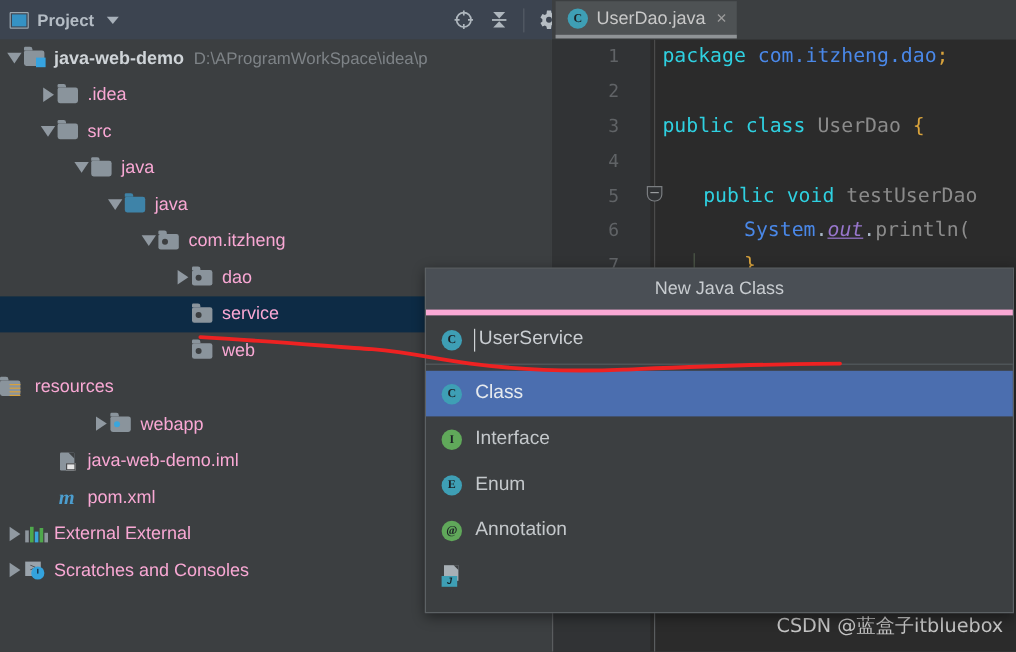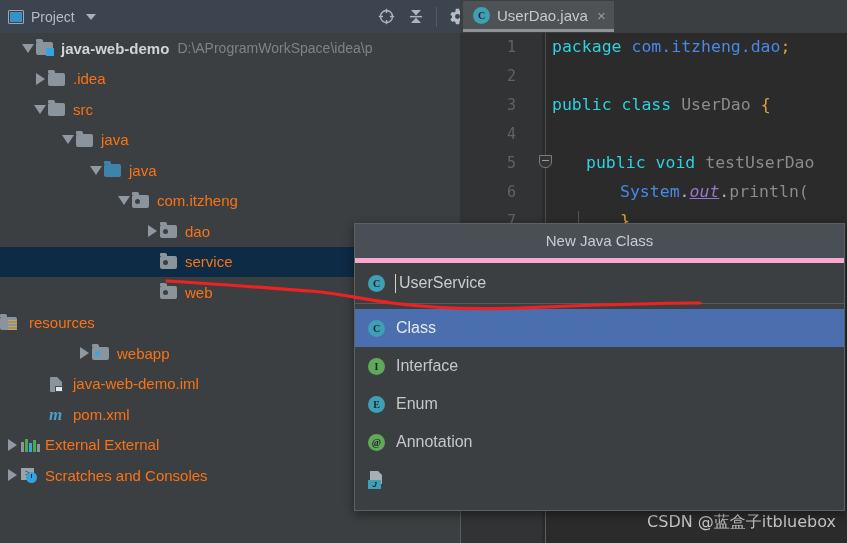--- a/index.html
+++ b/index.html
@@ -14,20 +14,21 @@
     color: #bbbbbb;
     -webkit-font-smoothing: antialiased;
   }
 
   
   #toolbar {
     position: absolute; left: 0; top: 0;
     width: 508px; height: 33px;
     background: #3c4450;
     box-sizing: border-box;
+    font-weight: bold;
   }
   #toolbar-left {
     position: absolute; left: 8px; top: 0; height: 33px;
     display: flex; align-items: center; gap: 7px;
   }
   .proj-icon {
     width: 16px; height: 14px;
     border: 1.5px solid #9aa7b0;
     border-radius: 1px;
     box-sizing: border-box;
@@ -115,21 +116,21 @@
     border-bottom: 6px solid transparent;
     border-left: 9px solid #9099a1;
   }
   .tw-open {
     width: 0; height: 0;
     border-left: 6px solid transparent;
     border-right: 6px solid transparent;
     border-top: 9px solid #9099a1;
   }
   .ico { width: 18px; height: 16px; flex: none; position: relative; margin-right: 7px; }
-  .lbl { font-size: 15px; color: #f97316; }
+  .lbl { font-size: 15px; color: #f9a8d4; }
   .lbl.bold { font-weight: bold; color: #cfd4d8; }
   .path { font-size: 14px; color: #7e8387; margin-left: 8px; }
 
   
   .folder {
     position: absolute; left: 0; top: 2px;
     width: 17px; height: 13px;
     background: #8a949c; border-radius: 1.5px 2px 2px 2px;
   }
   .folder:before {
@@ -370,21 +371,21 @@
 <div id="tabbar">
   <div id="tab-userdao">
     <span class="circ-icon c-icon">C</span>
     <span id="tab-label">UserDao.java</span>
     <span id="tab-close">×</span>
   </div>
 </div>
 
 <div id="tree">
 
-  <div class="row" style="padding-left:20px">
+  <div class="row" style="padding-left:4px">
     <span class="twisty">
         <i class="tw-open"></i>
       </span>
     <span class="ico">
         <i class="folder"></i>
         <i class="mod-badge"></i>
       </span>
     <span class="lbl bold">java-web-demo</span>
     <span class="path">D:\AProgramWorkSpace\idea\p</span>
   </div>

